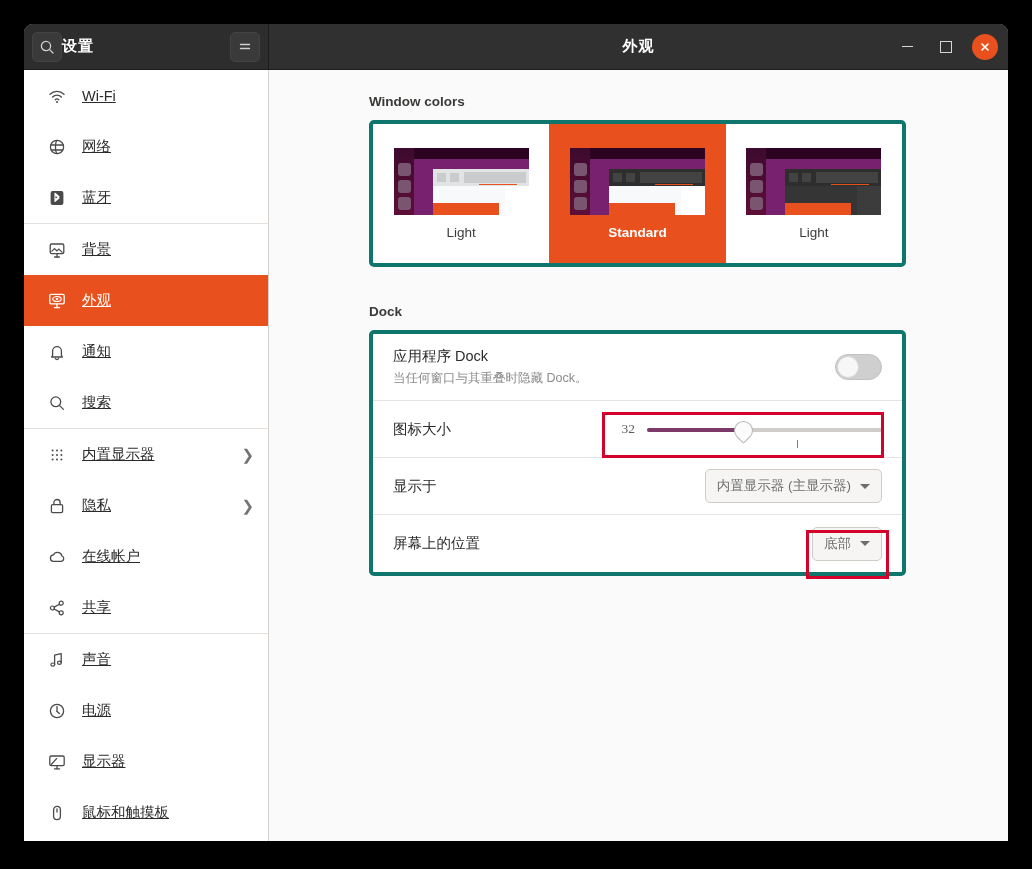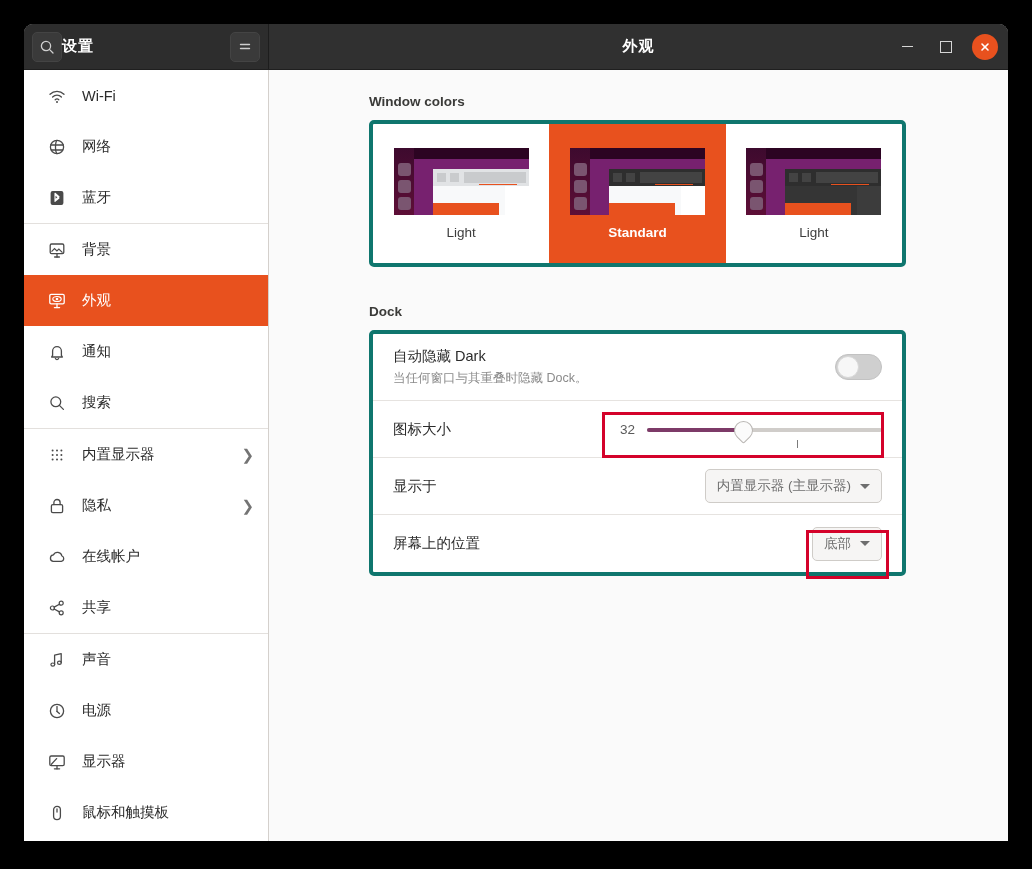--- a/index.html
+++ b/index.html
@@ -150,21 +150,21 @@
   }
   .side-icon {
     width: 22px;
     flex: 0 0 22px;
     display: flex;
     align-items: center;
     justify-content: center;
     margin-right: 14px;
   }
   .side-icon svg { display: block; }
-  .side-label { flex: 1; white-space: nowrap; }
+  .side-label { flex: 1; white-space: nowrap; text-decoration: underline; }
   .side-chev {
     flex: 0 0 auto;
     color: #5c5c5c;
     font-size: 15px;
     line-height: 1;
     opacity: .85;
   }
   .side-sep {
     height: 1px;
     background: #e3e0dd;
@@ -290,20 +290,21 @@
   }
 
   
   .slider-wrap {
     display: flex;
     align-items: center;
     flex: 0 0 auto;
     width: 273px;
     position: relative;
     height: 40px;
+    font-family: Liberation Serif, serif;
   }
   .slider-val {
     font-size: 13.5px;
     color: #5a5a5a;
     width: 26px;
     text-align: right;
     margin-right: 12px;
   }
   .slider {
     flex: 1;
@@ -657,21 +658,21 @@
               </div>
             </div>
         </div>
 
         <div class="sec-title dock">Dock</div>
 
         <div class="card">
 
           <div class="row row-autohide">
             <div class="row-text">
-              <div class="row-title">自动隐藏 Dark</div>
+              <div class="row-title">应用程序 Dock</div>
               <div class="row-sub">当任何窗口与其重叠时隐藏 Dock。</div>
             </div>
             <div class="toggle">
               <div class="knob"></div>
             </div>
           </div>
 
           <div class="row">
             <div class="row-text">
               <div class="row-title">图标大小</div>

